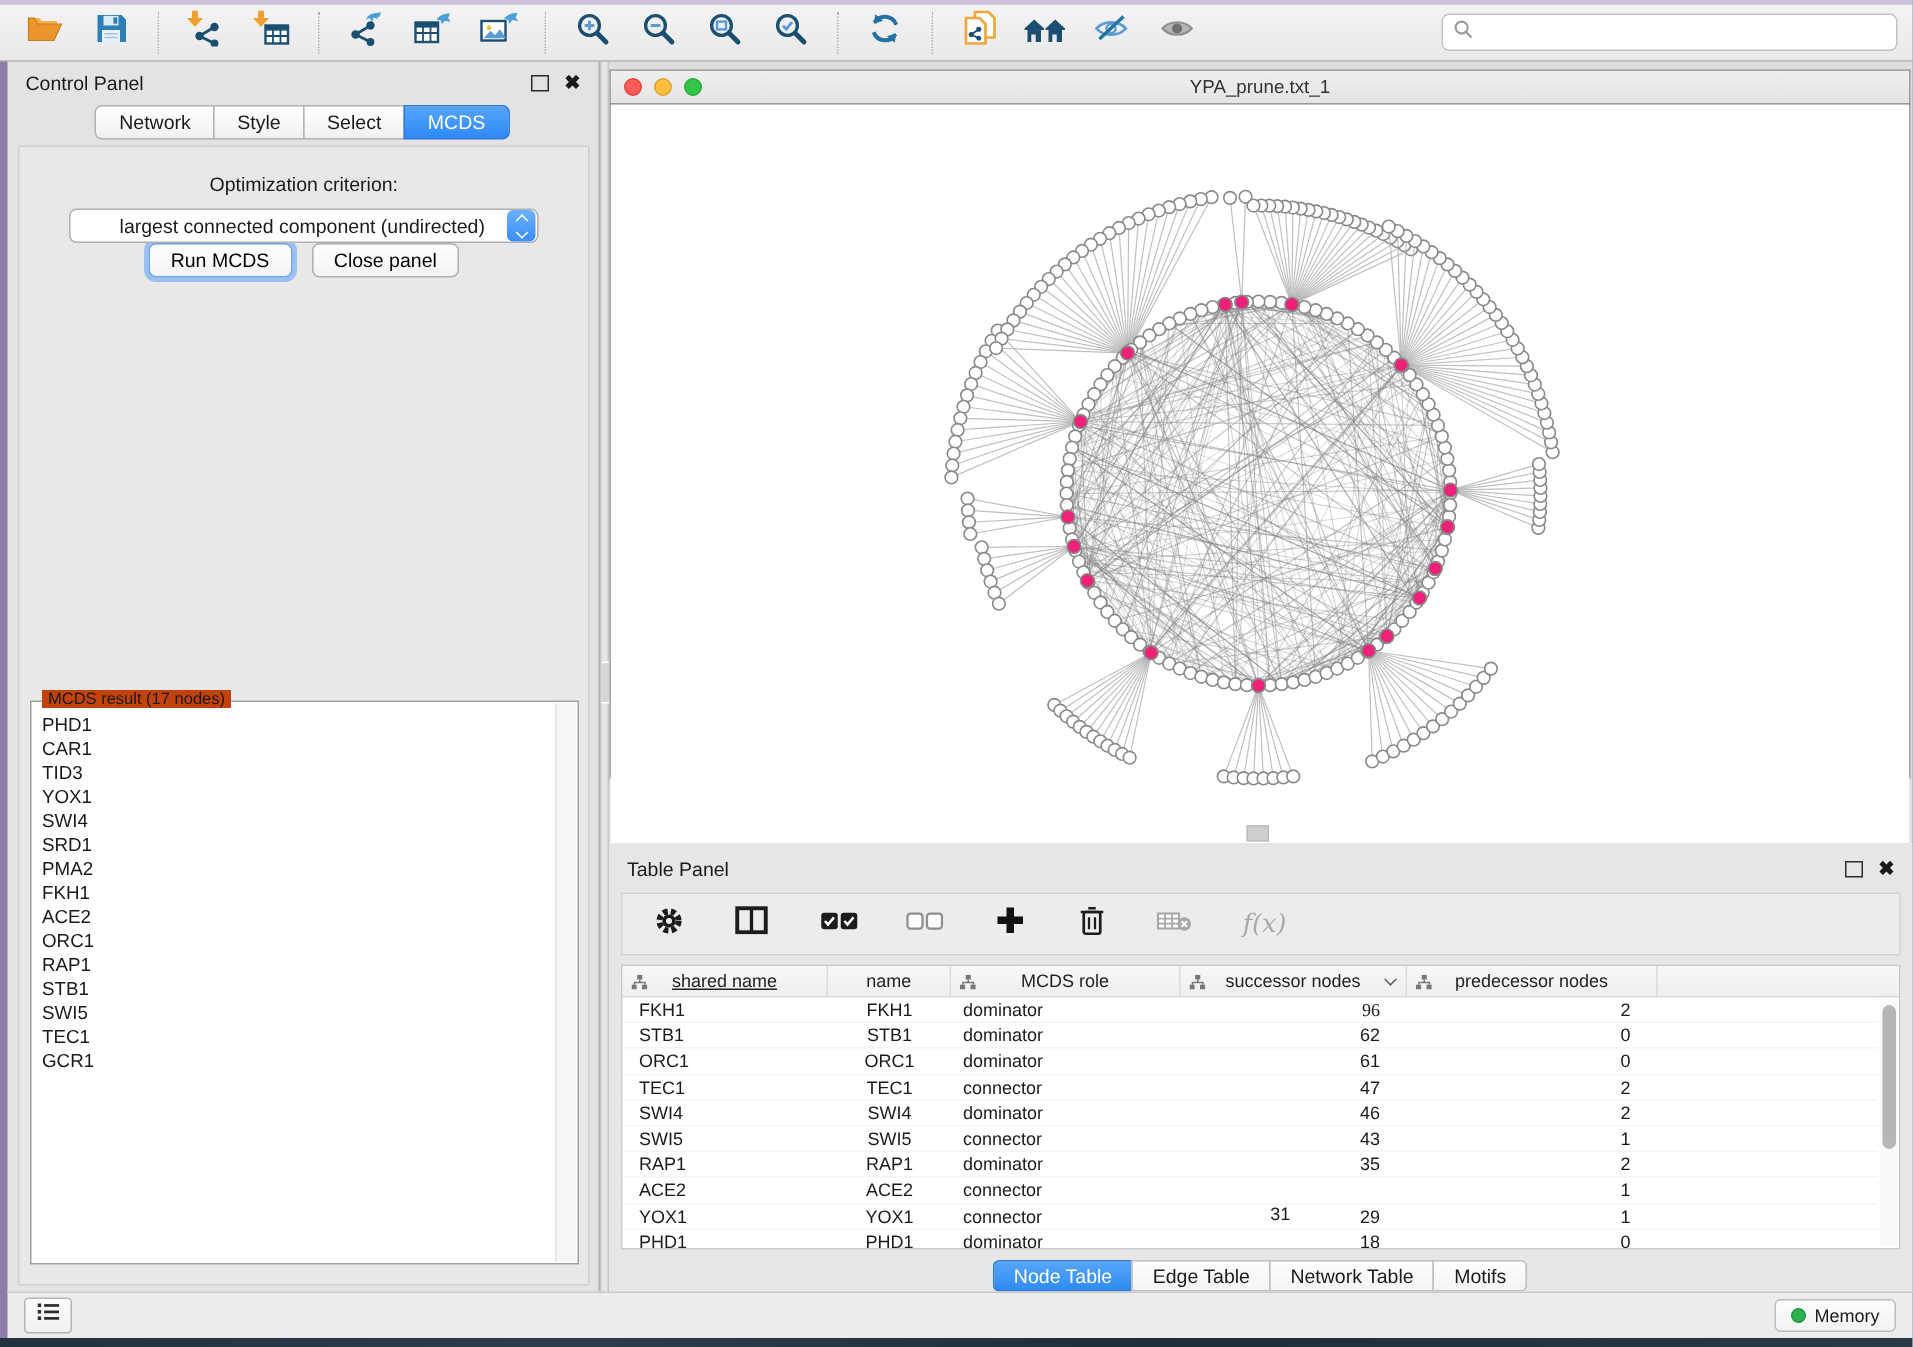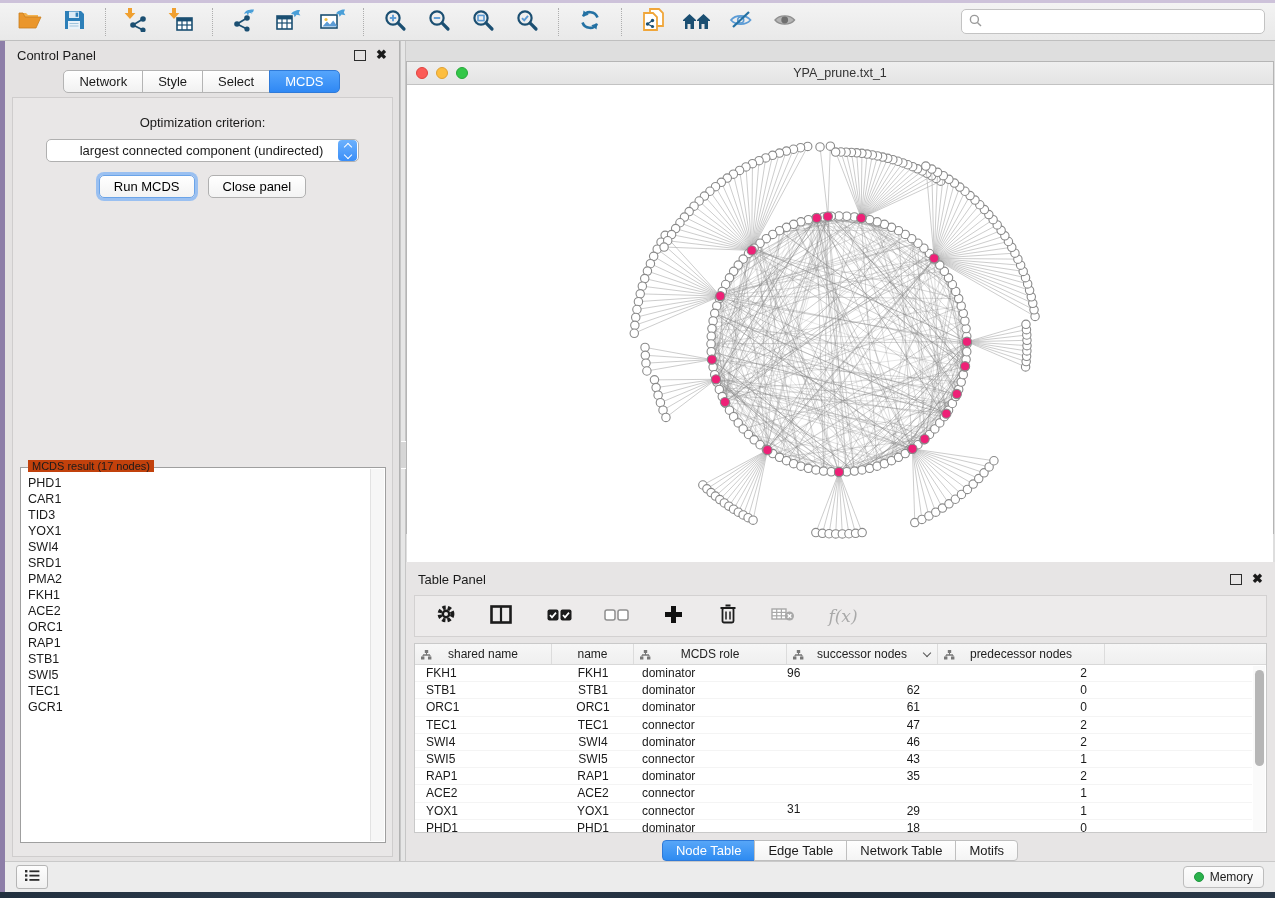--- a/index.html
+++ b/index.html
@@ -37,38 +37,38 @@
   .opt-label{text-align:center;margin-top:17px;font-size:13px}
   .select{width:313px;height:23px;margin:9px auto 0;background:#fff;border:1px solid #b0b0b0;
        border-radius:5px;display:flex;align-items:center;position:relative;box-sizing:border-box}
   .select .val{flex:1;text-align:center;font-size:13px;padding-left:18px;white-space:nowrap}
   .stepper{width:19px;height:21px;border-radius:4px;margin-right:1px;
        background:linear-gradient(#6cb1fd,#3a8ef8);display:flex;flex-direction:column;
        align-items:center;justify-content:center;gap:2px}
   .chev-up,.chev-dn{width:5px;height:5px;border:solid #fff;border-width:0 1.6px 1.6px 0}
   .chev-up{transform:rotate(-135deg);margin-top:2px}
   .chev-dn{transform:rotate(45deg);margin-bottom:2px}
-  .btn-row{display:flex;justify-content:center;gap:13px;margin-top:13px}
+  .btn-row{display:flex;justify-content:center;gap:13px;}
   .mac-btn{background:linear-gradient(#ffffff,#f3f3f3);border:1px solid #b0b0b0;border-radius:5px;
        font-size:13px;padding:3px 14px;font-family:"Liberation Sans",sans-serif}
   .mac-btn.focused{box-shadow:0 0 0 3px rgba(90,160,250,.55);border-color:#6ba4e8}
   .result-box{position:absolute;left:7px;right:6px;top:369px;height:374px;border:1px solid #9f9f9f;background:#fff}
   .result-legend{position:absolute;top:-8px;left:7px;background:#c2410c;padding:0 4px;font-size:11px}
   .result-list{position:absolute;left:0;top:1px;right:14px;bottom:0;overflow:hidden;padding:6px 0 0 7px}
   .result-item{font-size:12.5px;line-height:16px}
   .result-scroll{position:absolute;top:1px;right:1px;bottom:1px;width:13px;background:#f6f6f6;border-left:1px solid #e2e2e2}
 
   
   .splitter{position:absolute;left:400px;top:41px;width:6px;height:821px;background:#e6e6e6;
        border-left:1px solid #c6c6c6;border-right:1px solid #c6c6c6;box-sizing:border-box}
   .splitter-handle{width:6px;height:26px;margin-top:400px;background:#d6d6d6;border-top:1px solid #fff;border-bottom:1px solid #fff}
 
   
   .right-area{position:absolute;left:406px;top:41px;width:869px;height:821px;background:#dedede}
-  .network-window{position:absolute;left:0;top:20px;width:868px;height:473px;box-sizing:border-box;
+  .network-window{position:absolute;left:0;top:5px;width:868px;height:473px;box-sizing:border-box;
        background:#000000;border:1px solid #b5b5b5}
   .net-titlebar{height:22px;background:linear-gradient(#efefef,#e4e4e4);border-bottom:1px solid #c2c2c2;
        position:relative;display:flex;align-items:center}
   .lights{display:flex;gap:8px;margin-left:9px}
   .light{width:12px;height:12px;border-radius:50%}
   .net-title{position:absolute;left:0;right:0;text-align:center;font-size:12.5px;color:#333}
   .net-canvas{position:relative;width:866px;height:493px;background:#fff;overflow:hidden}
   .hscroll-bit{position:absolute;left:424px;bottom:2px;width:13px;height:9px;background:#cfcfcf;border:1px solid #bdbdbd}
 
   
@@ -1207,21 +1207,21 @@
               <circle cx="18.5" cy="10" r="4.5" fill="#a8a8a8"></circle>
               <path d="M16.7 8.2l3.6 3.6M20.3 8.2l-3.6 3.6" stroke="#fff" stroke-width="1.4"></path>
             </svg></span>
         </div>
       <div class="tpi" style="width:48px">
           <span class="fx-label">f(x)</span>
         </div>
     </div>
     <div class="tp-table">
       <div class="thead" id="thead">
-          <div class="th" style="width: 137px;">
+          <div class="th" style="width: 137px; text-decoration: underline;">
             <span class="hicon"><svg width="11" height="10" viewBox="0 0 11 10">
                 <g fill="#777">
                   <rect x="3.8" y="0" width="3.4" height="3"></rect>
                   <rect x="0" y="6.5" width="3.4" height="3"></rect>
                   <rect x="7" y="6.5" width="3.4" height="3"></rect>
                 </g>
                 <path d="M5.5 3v2M2 6.5V5h7v1.5M2 5h7" stroke="#777" stroke-width="1" fill="none"></path>
               </svg></span>
             <span>shared name</span>
           </div>
@@ -1261,21 +1261,21 @@
                 <path d="M5.5 3v2M2 6.5V5h7v1.5M2 5h7" stroke="#777" stroke-width="1" fill="none"></path>
               </svg></span>
             <span>predecessor nodes</span>
           </div>
         </div>
       <div class="tbody" id="tbody">
           <div class="tr">
             <div class="td" style="width: 137px; text-align: left; padding-left: 11px;">FKH1</div>
             <div class="td" style="width: 82px; text-align: center;">FKH1</div>
             <div class="td" style="width: 153px; text-align: left; padding-left: 8px;">dominator</div>
-            <div class="td" style="width: 151px; text-align: left; padding-right: 18px;">96</div>
+            <div class="td" style="width: 151px; text-align: right; padding-right: 18px; font-family: Liberation Serif, serif;">96</div>
             <div class="td" style="width: 167px; text-align: right; padding-right: 18px;">2</div>
           </div>
           <div class="tr">
             <div class="td" style="width: 137px; text-align: left; padding-left: 11px;">STB1</div>
             <div class="td" style="width: 82px; text-align: center;">STB1</div>
             <div class="td" style="width: 153px; text-align: left; padding-left: 8px;">dominator</div>
             <div class="td" style="width: 151px; text-align: right; padding-right: 18px;">62</div>
             <div class="td" style="width: 167px; text-align: right; padding-right: 18px;">0</div>
           </div>
           <div class="tr">
@@ -1310,21 +1310,21 @@
             <div class="td" style="width: 137px; text-align: left; padding-left: 11px;">RAP1</div>
             <div class="td" style="width: 82px; text-align: center;">RAP1</div>
             <div class="td" style="width: 153px; text-align: left; padding-left: 8px;">dominator</div>
             <div class="td" style="width: 151px; text-align: right; padding-right: 18px;">35</div>
             <div class="td" style="width: 167px; text-align: right; padding-right: 18px;">2</div>
           </div>
           <div class="tr">
             <div class="td" style="width: 137px; text-align: left; padding-left: 11px;">ACE2</div>
             <div class="td" style="width: 82px; text-align: center;">ACE2</div>
             <div class="td" style="width: 153px; text-align: left; padding-left: 8px;">connector</div>
-            <div class="td" style="width: 151px; text-align: left; padding-right: 18px; margin-top: 32px;">31</div>
+            <div class="td" style="width: 151px; text-align: center; padding-right: 18px; margin-top: 32px;">31</div>
             <div class="td" style="width: 167px; text-align: right; padding-right: 18px;">1</div>
           </div>
           <div class="tr">
             <div class="td" style="width: 137px; text-align: left; padding-left: 11px;">YOX1</div>
             <div class="td" style="width: 82px; text-align: center;">YOX1</div>
             <div class="td" style="width: 153px; text-align: left; padding-left: 8px;">connector</div>
             <div class="td" style="width: 151px; text-align: right; padding-right: 18px;">29</div>
             <div class="td" style="width: 167px; text-align: right; padding-right: 18px;">1</div>
           </div>
           <div class="tr">

